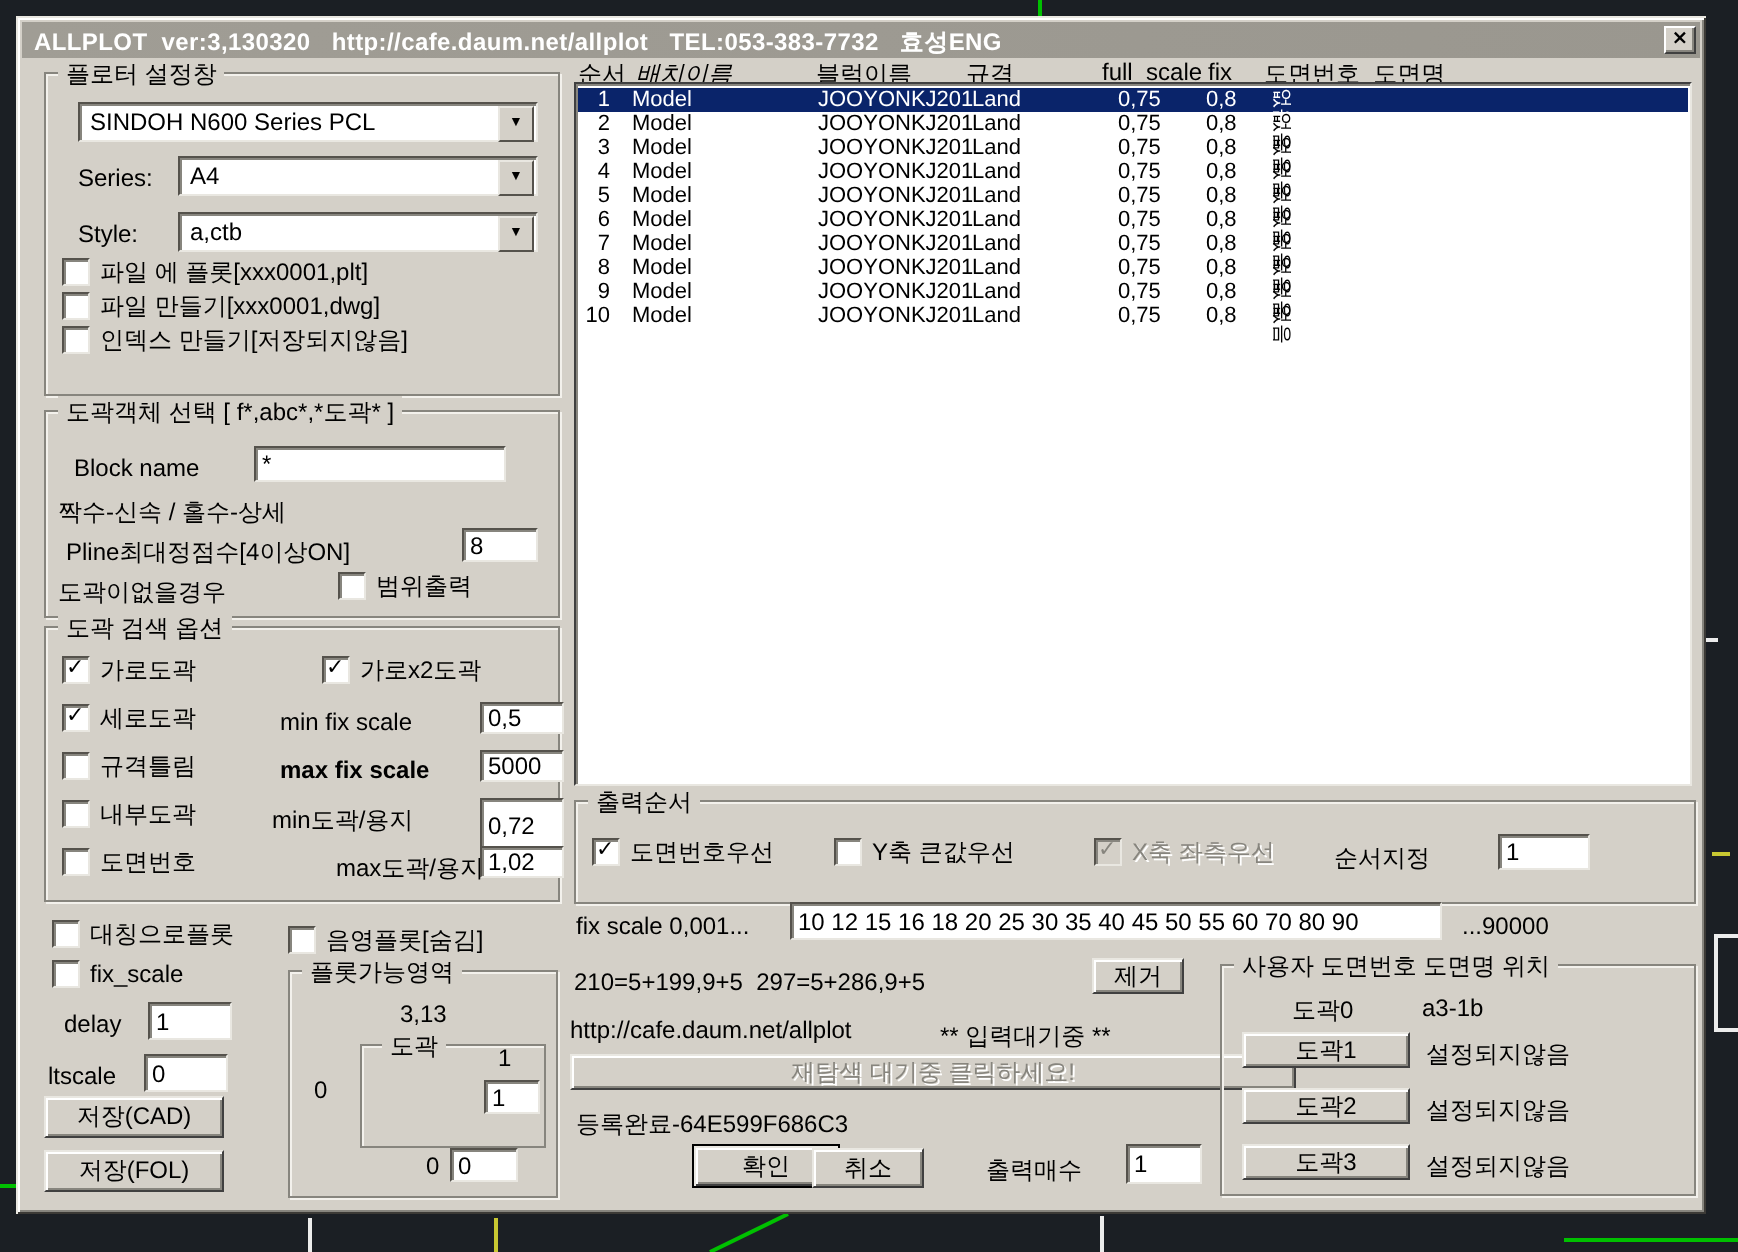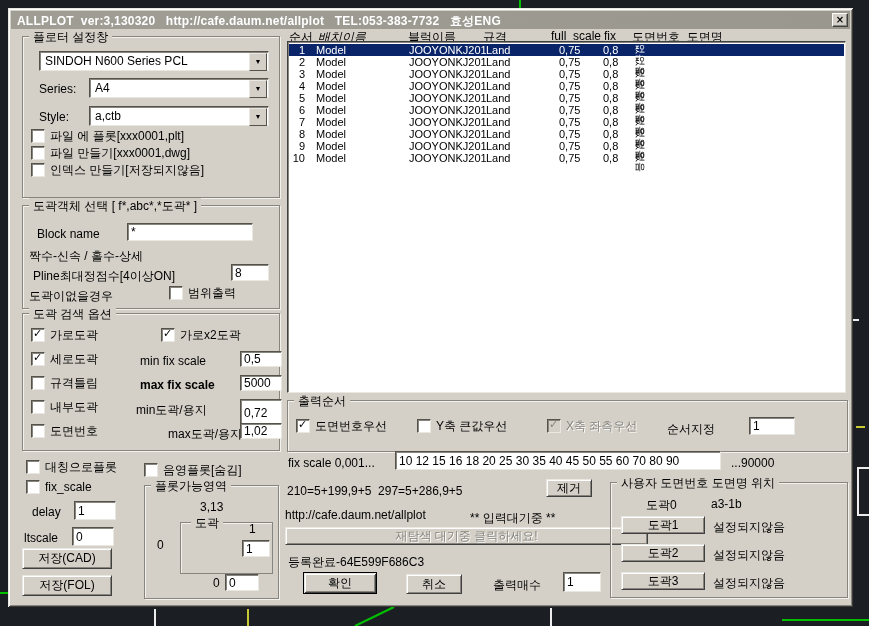--- a/index.html
+++ b/index.html
@@ -73,20 +73,21 @@
   .btn{
     position:absolute;background:#d4d0c8;padding:0;cursor:default;
     border:1px solid;border-color:#e9e7e1 #404040 #404040 #e9e7e1;
     box-shadow:inset 1px 1px 0 #fff, inset -1px -1px 0 #87857e;
     font:12px "Liberation Sans","DejaVu Sans",sans-serif;text-align:center;color:#000;
   }
   .btn.default{
     border:1px solid #000;
     box-shadow:inset 1px 1px 0 #e9e7e1, inset -1px -1px 0 #404040,
                inset 2px 2px 0 #fff, inset -2px -2px 0 #87857e;
+    margin-left:43px;
   }
   .btn.disabled{color:#87857e;text-shadow:1px 1px 0 #fff;}
   .lhdr{position:absolute;font-size:12px;white-space:nowrap;}
   .listbox{
     position:absolute;left:279px;top:33px;width:559px;height:352px;background:#fff;
     box-sizing:border-box;border:1px solid;border-color:#404040 #e9e7e1 #e9e7e1 #404040;
     box-shadow:inset 1px 1px 0 #87857e;overflow:hidden;
   }
   .lrow{position:absolute;left:1px;right:1px;height:12px;font-size:11px;line-height:12px;color:#000;}
   .lrow.sel{background:#0a246a;color:#fff;}

